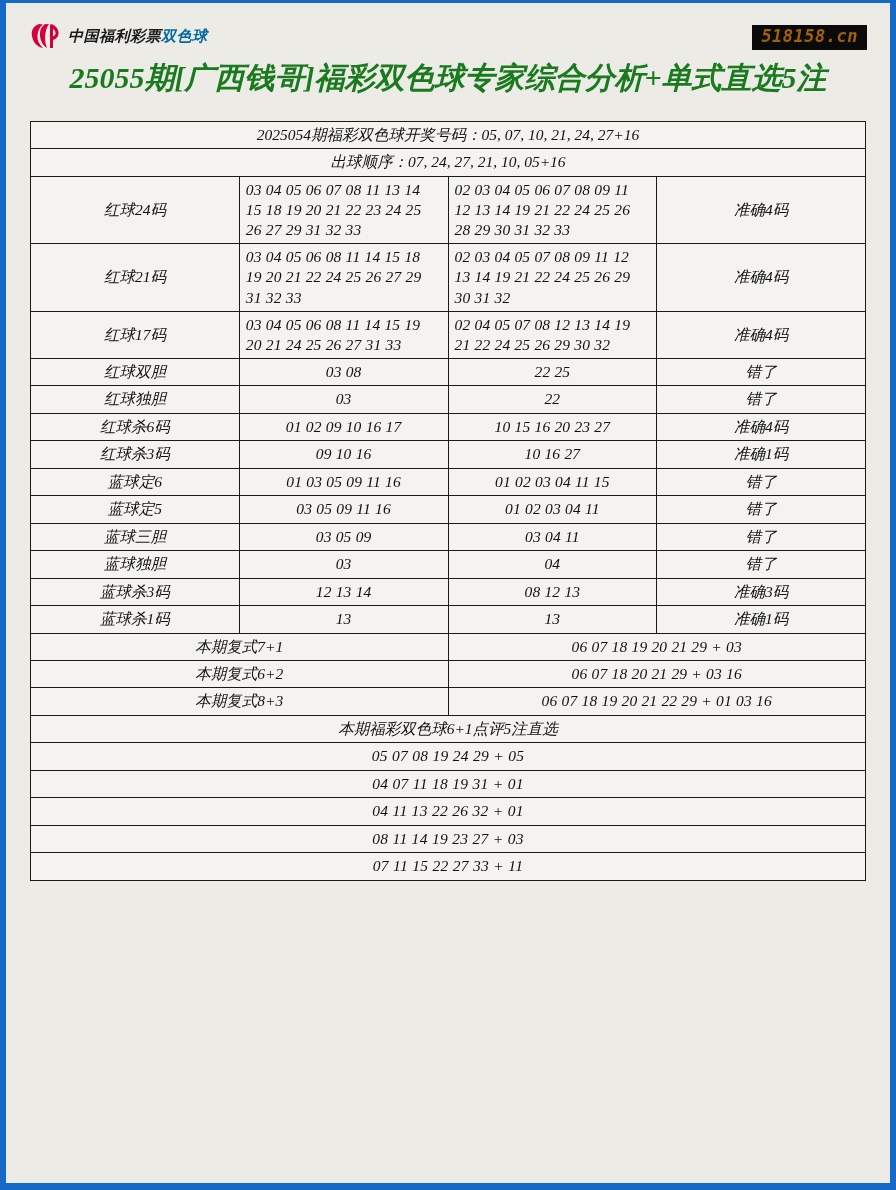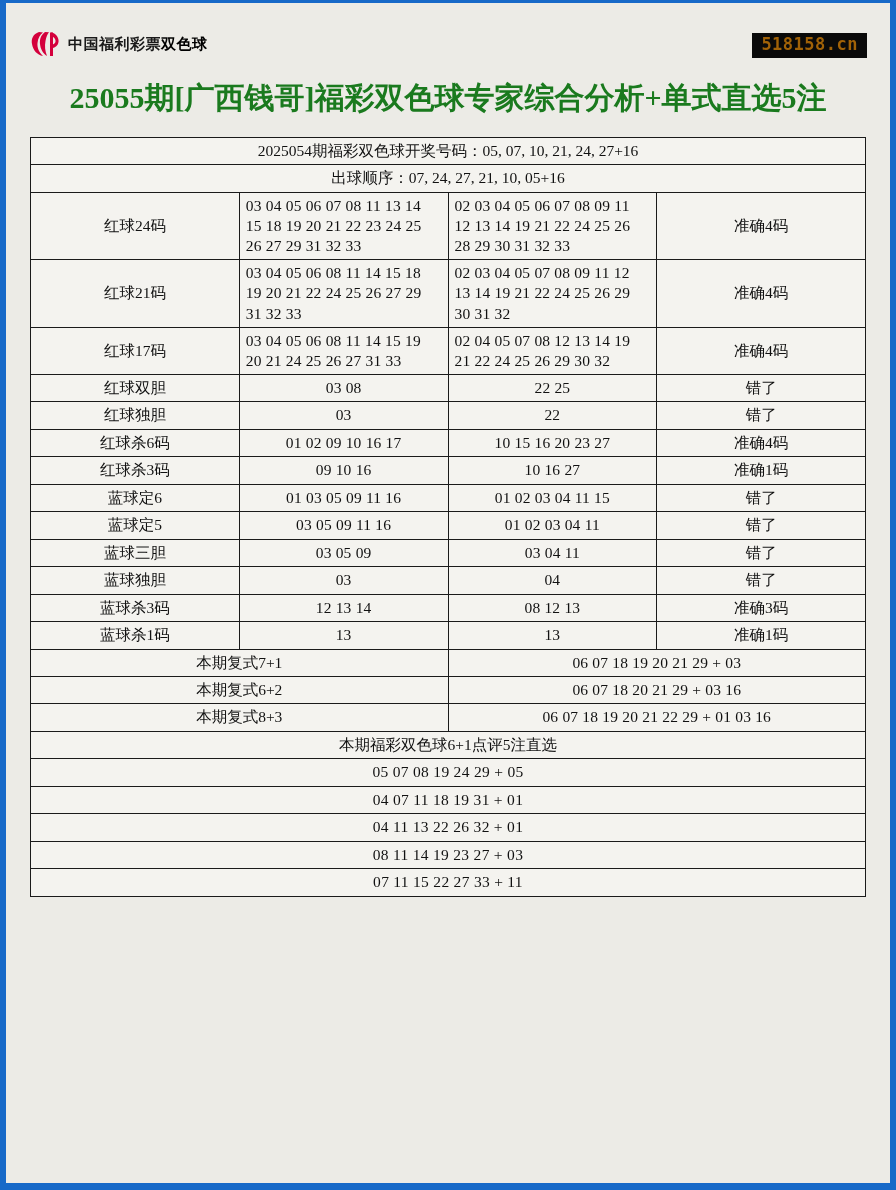--- a/index.html
+++ b/index.html
@@ -18,49 +18,49 @@
     border-top:3px solid #1769c8;
     box-sizing:border-box;
     background:
       radial-gradient(ellipse 300px 400px at 78% 22%, rgba(170,168,160,.30), rgba(170,168,160,0) 70%),
       radial-gradient(ellipse 250px 500px at 12% 55%, rgba(165,163,156,.28), rgba(165,163,156,0) 70%),
       radial-gradient(ellipse 220px 320px at 62% 72%, rgba(160,158,152,.26), rgba(160,158,152,0) 72%),
       radial-gradient(ellipse 400px 260px at 90% 90%, rgba(175,173,166,.22), rgba(175,173,166,0) 70%),
       linear-gradient(160deg,#f3f2ee 0%,#eeedе8 40%,#f1f0ec 100%),
       #f0efea;
   }
-  #inner{position:absolute;inset:0;padding:16px 3px;}
+  #inner{position:absolute;inset:0;padding:8px 3px;font-style:italic;}
 
   
   .hdr{height:46px;position:relative;}
   .logo{position:absolute;left:22px;top:11px;display:flex;align-items:center;gap:7px;}
   .logo-mark{width:30px;height:28px;position:relative;}
   .logo-txt{font-family:"DejaVu Sans","Liberation Sans",sans-serif;font-weight:bold;font-size:15px;letter-spacing:.5px;color:#1a1a1a;display:flex;align-items:center;}
   .logo-txt .c1{color:#1a1a1a;}
-  .logo-txt .c2{color:#000000;}
+  .logo-txt .c2{color:#0369a1;}
   .badge{
     position:absolute;right:20px;top:14px;
     background:#0a0a0a;color:#a16207;
     font-family:"DejaVu Sans Mono","Liberation Mono",monospace;
     font-size:17px;font-weight:bold;letter-spacing:.5px;
     padding:3px 9px 4px;line-height:1.05;
   }
   h1.title{
-    margin:12px;padding:1px 0 6px;
+    margin:0;padding:1px 0 6px;
     text-align:center;
     font-family:"Liberation Serif","DejaVu Serif",serif;
     font-size:30px;font-weight:bold;color:#1a7a1e;
     letter-spacing:0px;white-space:nowrap;
   }
 
   
   table.main{
     border-collapse:collapse;
     width:836px;
-    margin:4px auto;
+    margin:16px auto;
     background:transparent;
     table-layout:fixed;
   }
   table.main td{
     border:1px solid #1a1a1a;
     padding:3px 4px;
     text-align:center;
     vertical-align:middle;
     color:#111;
     font-size:15.5px;

